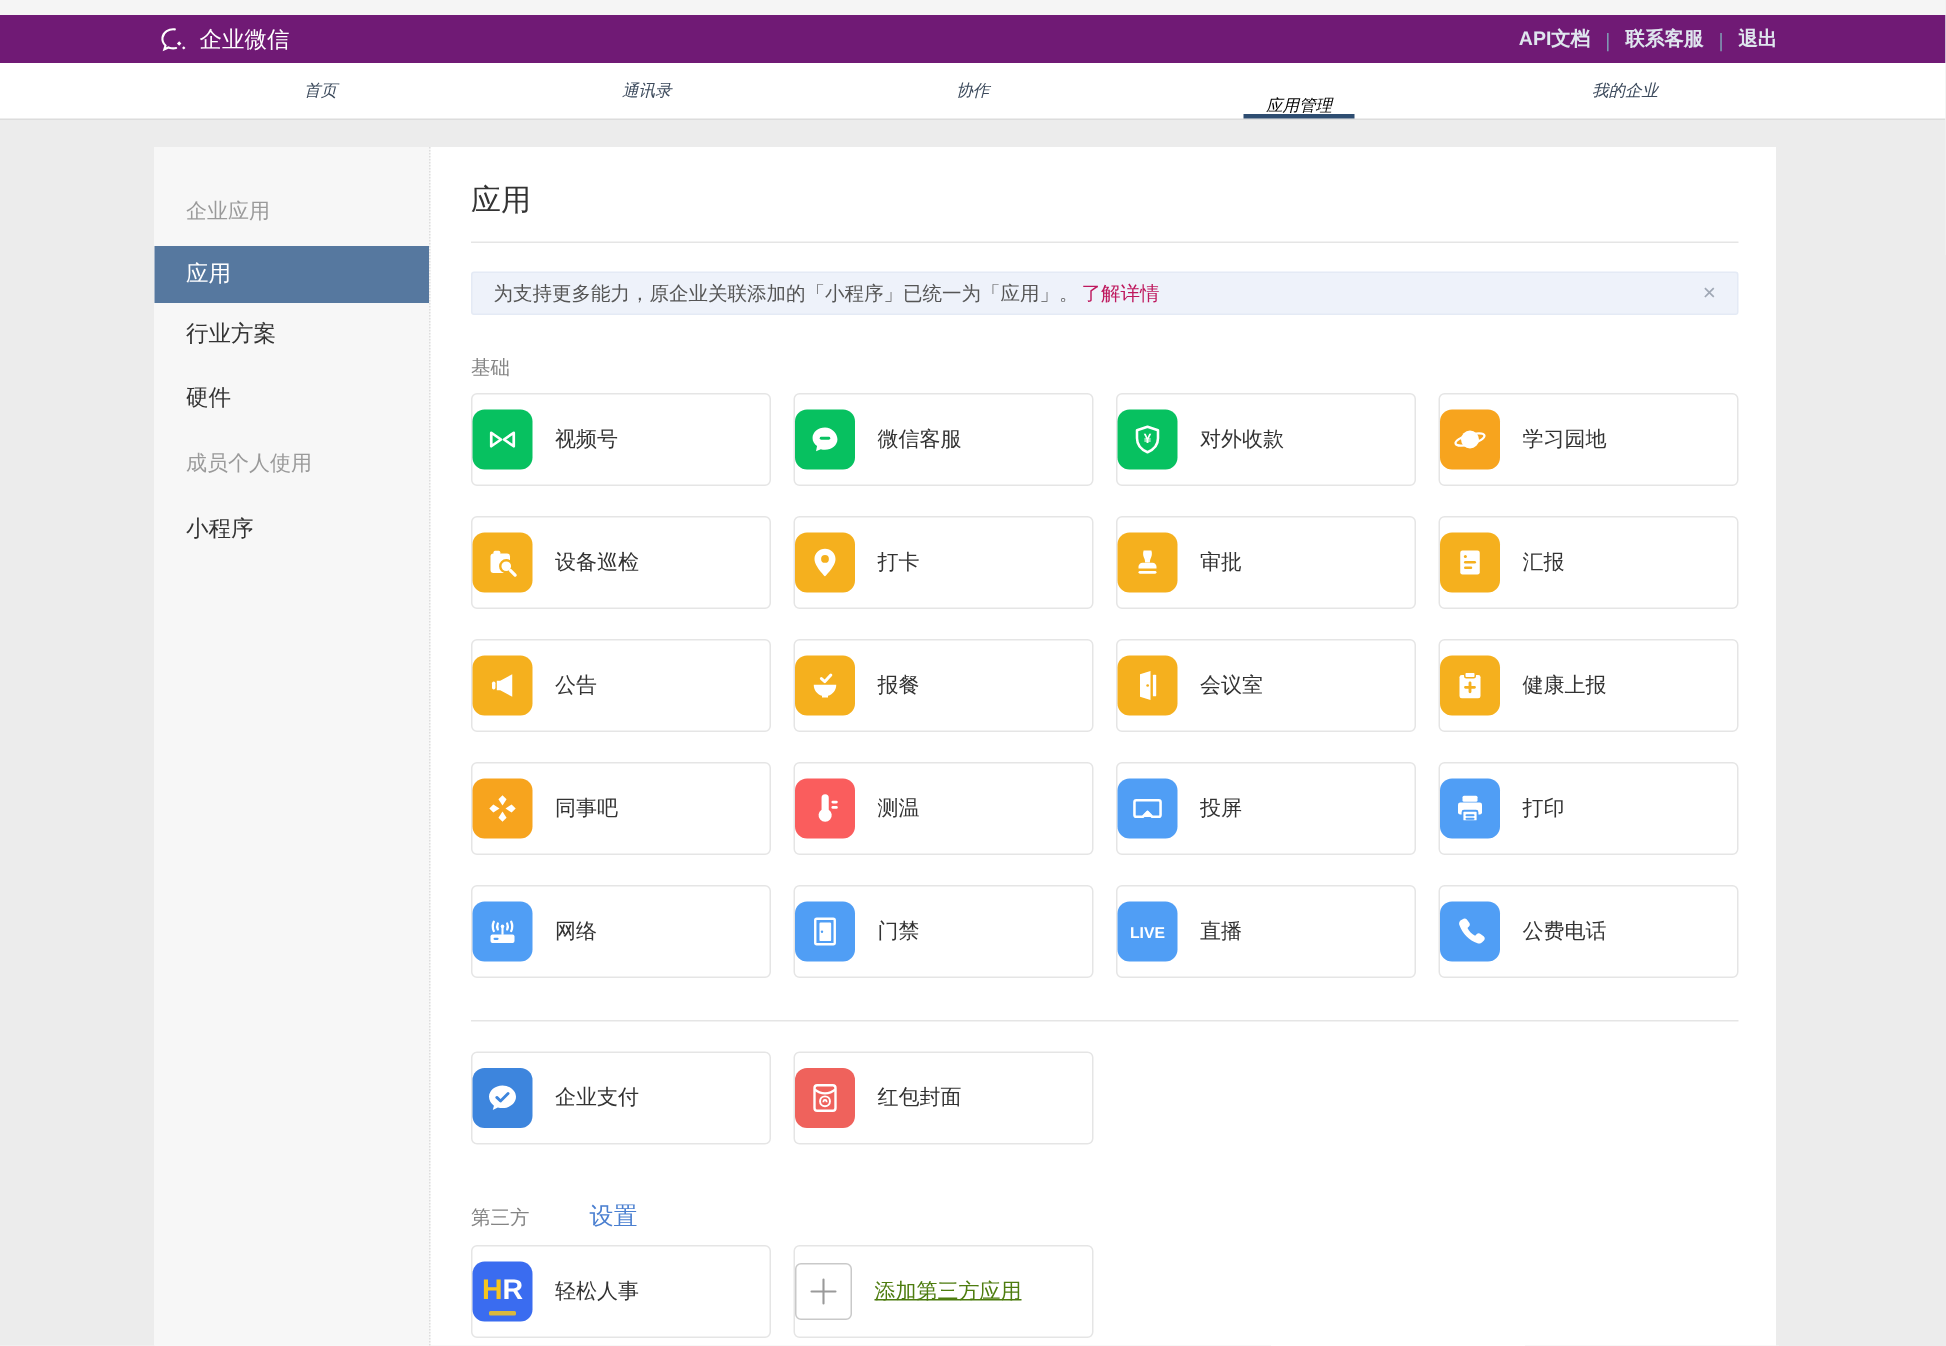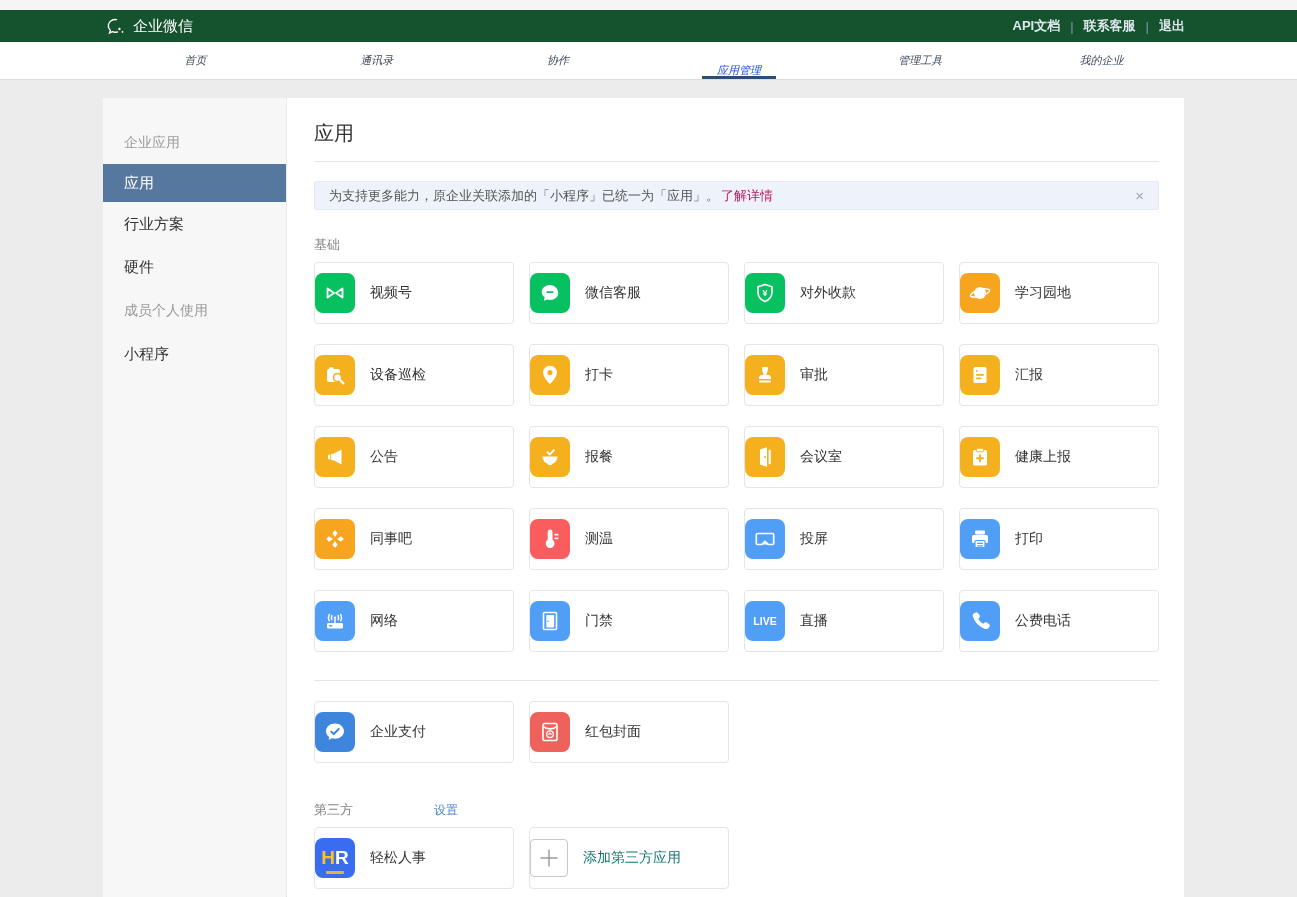--- a/index.html
+++ b/index.html
@@ -1,63 +1,63 @@
 <!DOCTYPE html>
 <html><head>
 <meta charset="utf-8">
 <style>
   * { margin:0; padding:0; box-sizing:border-box; }
   html,body { width:1297px; height:897px; overflow:hidden; background:#ececec;
     font-family:"Liberation Sans","DejaVu Sans",sans-serif; }
   
   .top-strip { height:10px; background:#f5f5f5; }
-  .topbar { height:32px; background:#14532d; display:flex; align-items:center;
+  .topbar { height:32px; background:#701a75; display:flex; align-items:center;
     justify-content:space-between; padding:0 112px 0 105px; }
   .brand { display:flex; align-items:center; gap:7px; color:#fff; font-size:15px; }
   .topbar-links { display:flex; align-items:center; font-size:13px; color:#dfe6ee; }
   .topbar-links .lnk { cursor:pointer; font-weight:bold; }
   .topbar-links .sep { margin:0 10px; color:#7f97b2; font-weight:normal; }
   
   .nav { height:38px; background:#fff; border-bottom:1px solid #dcdcdc;
     display:flex; padding:0 105px; }
   .nav-item { flex:1; display:flex; align-items:center; justify-content:center;
     font-size:11px; color:#3c4a5c; cursor:pointer; position:relative;font-style:italic; }
-  .nav-item.active { color:#1d4ed8;margin-top:20px; }
+  .nav-item.active { color:#000000;margin-top:20px; }
   .nav-item.active::after { content:""; position:absolute; bottom:0; left:50%;
     transform:translateX(-50%); width:74px; height:3px; background:#2e4d71; }
   
   .panel { position:absolute; left:103px; top:98px; width:1081px; height:799px;
     background:#fff; display:flex; }
   .sidebar { width:184px; background:#f7f7f7; border-right:1px dotted #ddd;
-    padding-top:22px; flex-shrink:0; }
+    padding-top:22px; flex-shrink:0;font-family:Liberation Serif, serif; }
   .side-header { height:44px; line-height:44px; padding-left:21px;
     color:#9a9a9a; font-size:14px; }
   .side-item { height:43px; line-height:43px; padding-left:21px;
     font-size:15px; color:#333; cursor:pointer; }
   .side-item.active { background:#56789f; color:#fff; height:38px; line-height:38px; }
   
   .content { flex:1; padding:0 25px 0 27px; overflow:hidden; }
   .page-title { font-size:20px; color:#333; padding:22px 0 14px 0;
     border-bottom:1px solid #e5e5e5; }
   .notice { margin-top:19px; height:29px; background:#eef2fa; border:1px solid #e4eaf5;
     border-radius:2px; display:flex; align-items:center; padding:0 14px;
     font-size:13px; color:#555; }
   .notice-link { color:#be185d; cursor:pointer; margin-left:2px; }
   .notice-close { margin-left:auto; color:#a0a8b5; font-size:15px; cursor:pointer; }
   .section-label { margin-top:26px; font-size:13px; color:#848484;
     display:flex; align-items:center; gap:18px; }
-  .settings-link { color:#4a7fd0; cursor:pointer; font-size:12px;margin-left:41px; }
+  .settings-link { color:#4a7fd0; cursor:pointer; font-size:16px; }
   .grid { margin-top:8px; display:grid; grid-template-columns:repeat(4,200px);
     gap:20px 15px; }
   .card { height:62px; background:#fff; border:1px solid #e5e5e5; border-radius:4px;
     display:flex; align-items:center; cursor:pointer; }
   .icon-box { width:40px; height:40px; border-radius:8px; display:flex;
     align-items:center; justify-content:center; flex-shrink:0; }
   .card-label { margin-left:15px; font-size:14px; color:#333; }
-  .card-label.muted { color:#0f766e; }
+  .card-label.muted { color:#4d7c0f;text-decoration:underline; }
   .divider { margin-top:28px; border-top:1px solid #e5e5e5; }
   .row2 { margin-top:20px; }
   .third-section { margin-top:38px;gap:40px; }
   
   .hr-box { background:#3a6cf0; position:relative; font-weight:bold; }
   .hr-h { color:#f5c51e; font-size:19px; }
   .hr-r { color:#fff; font-size:19px; }
   .hr-sub { position:absolute; bottom:4px; left:50%; transform:translateX(-50%);
     width:18px; height:3px; background:#f5c51e; opacity:.85; border-radius:1px; }
   
@@ -88,21 +88,20 @@
     <span class="sep">|</span>
     <span class="lnk">退出</span>
   </div>
 </div>
 
 <div class="nav">
   <div class="nav-item">首页</div>
   <div class="nav-item">通讯录</div>
   <div class="nav-item">协作</div>
   <div class="nav-item active">应用管理</div>
-  <div class="nav-item">管理工具</div>
   <div class="nav-item">我的企业</div>
 </div>
 
 <div class="panel">
   <div class="sidebar">
     <div class="side-header">企业应用</div>
     <div class="side-item active">应用</div>
     <div class="side-item">行业方案</div>
     <div class="side-item">硬件</div>
     <div class="side-header">成员个人使用</div>

